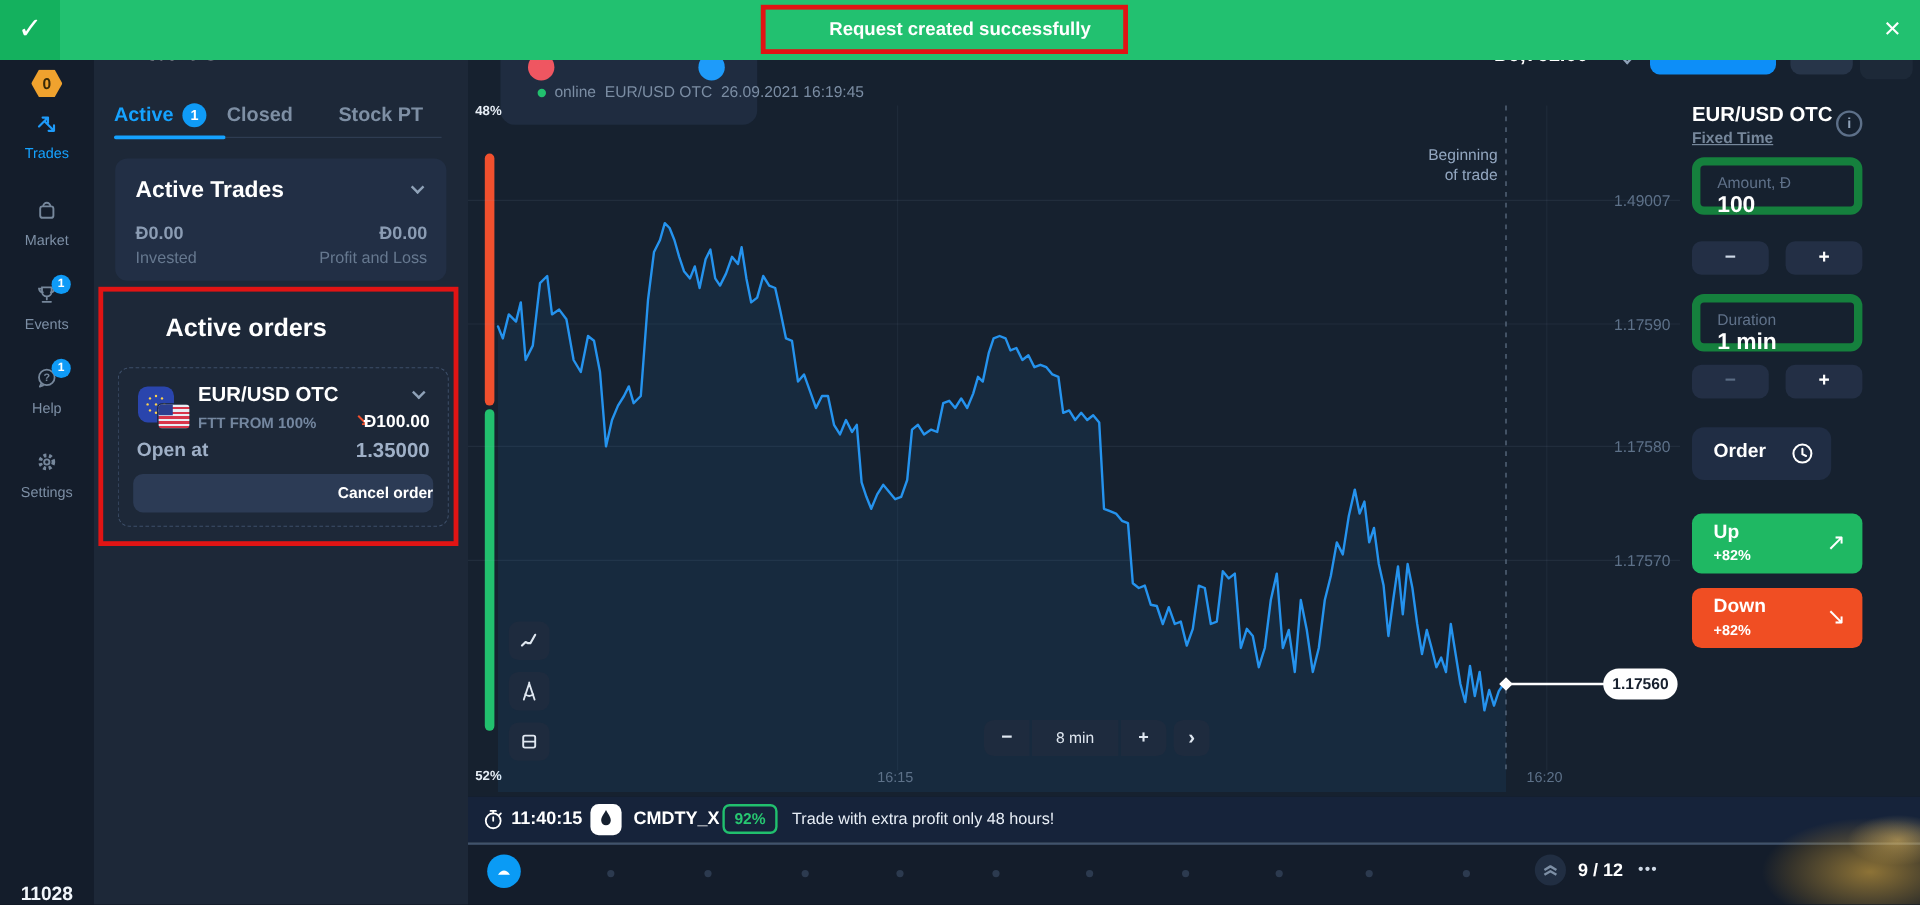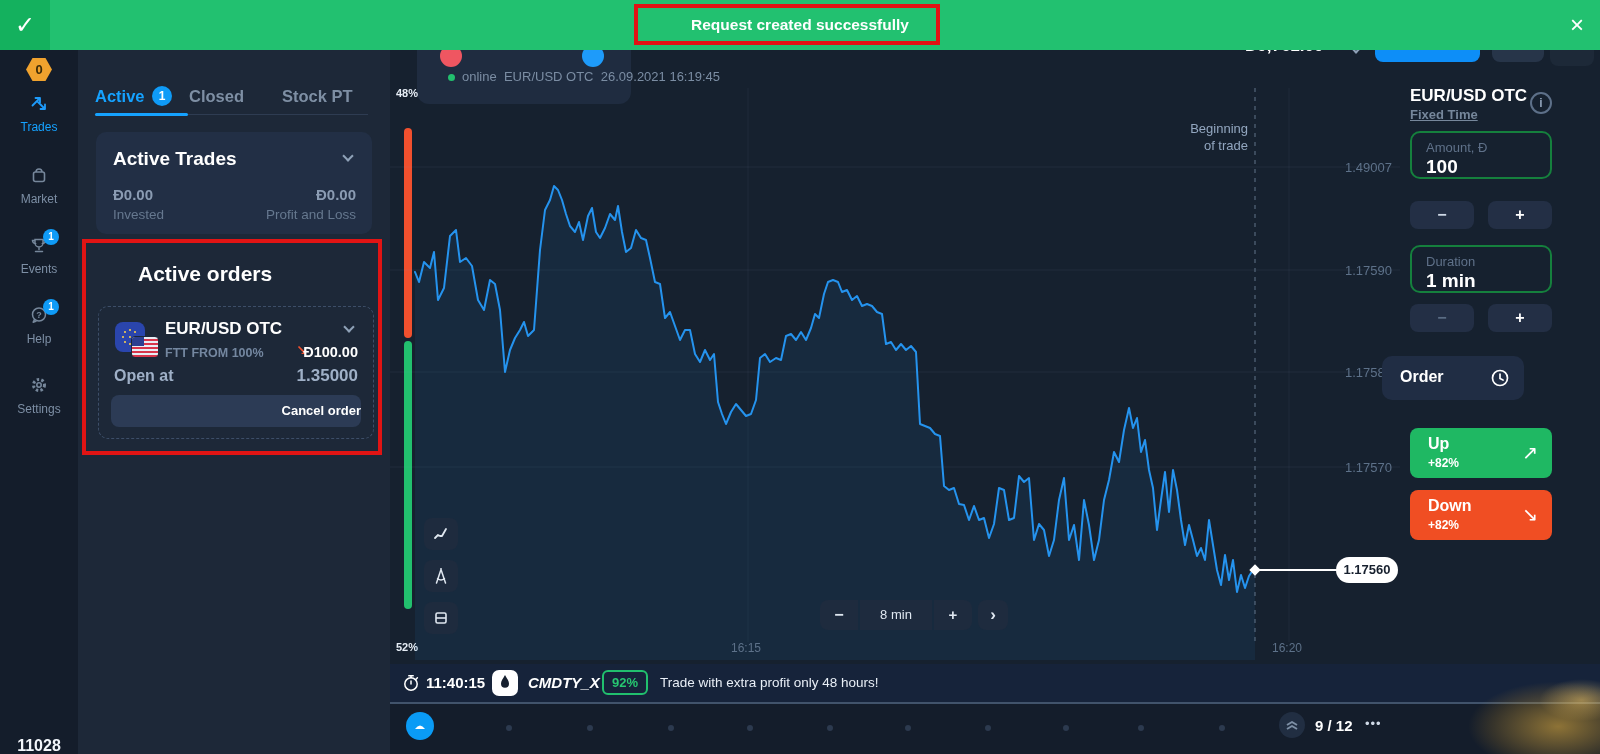--- a/index.html
+++ b/index.html
@@ -48,21 +48,21 @@
   .chartwrap { left:390px; top:50px; width:1210px; height:614px; background:#16212f; z-index:1; }
   .pct { color:#e6edf5; font-weight:bold; font-size:11px; }
   .pricelabel { color:#5d7189; font-size:13px; }
   .timelabel { color:#5d7189; font-size:12px; }
   .pill { background:#fff; border-radius:13px; color:#17202e; font-weight:bold; font-size:13px; text-align:center; line-height:26px; }
   .toolbtn { width:34px; height:32px; background:#1e2b3e; border-radius:8px; display:flex; align-items:center; justify-content:center; cursor:pointer; }
   .tfcell { background:#1e2b3e; color:#dfe7f0; text-align:center; line-height:30px; cursor:pointer; }
   .statusline { color:#7b8da3; font-size:13px; }
 
   
-  .field { border:2px solid #15803d; border-radius:10px; background:transparent; }
+  .field { border:7px solid #15803d; border-radius:10px; background:transparent; }
   .field-lab { color:#5f7189; font-size:13px; }
   .field-val { color:#fff; font-weight:600; font-size:19px; }
   .stepbtn { width:64px; height:28px; background:#232f45; border-radius:8px; color:#fff; font-weight:bold; font-size:16px; text-align:center; line-height:27px; cursor:pointer; }
   .bigbtn { width:142px; height:50px; border-radius:8px; cursor:pointer; color:#fff; }
   .bigbtn .l1 { position:absolute; left:18px; top:7px; font-weight:bold; font-size:16px; }
   .bigbtn .l2 { position:absolute; left:18px; top:28px; font-weight:bold; font-size:12px; }
   .bigbtn .arr { position:absolute; right:14px; top:13px; font-size:19px; }
 
   
   .ticker { left:390px; top:664px; width:1210px; height:38px; background:#16233a; z-index:4; }
@@ -158,21 +158,21 @@
     <div class="abs stepbtn" style="left:1020px;top:151px;color:#cdd8e6;">−</div>
     <div class="abs stepbtn" style="left:1098px;top:151px;">+</div>
 
     <div class="abs field" style="left:1020px;top:195px;width:142px;height:48px;">
       <div class="abs field-lab" style="left:14px;top:7px;">Duration</div>
       <div class="abs field-val" style="left:14px;top:23px;">1 min</div>
     </div>
     <div class="abs stepbtn" style="left:1020px;top:254px;color:#5a6c84;">−</div>
     <div class="abs stepbtn" style="left:1098px;top:254px;">+</div>
 
-    <div class="abs" style="left:992px;top:306px;width:142px;height:44px;background:#202d44;border-radius:10px;cursor:pointer;">
+    <div class="abs" style="left:1020px;top:306px;width:116px;height:44px;background:#202d44;border-radius:10px;cursor:pointer;">
       <span class="abs" style="left:18px;top:12px;color:#fff;font-weight:bold;font-size:16px;">Order</span>
       <svg class="abs" style="right:14px;top:12px;" width="20" height="20" viewBox="0 0 20 20">
           <circle cx="10" cy="10" r="7.5" fill="none" stroke="#fff" stroke-width="1.7"></circle>
           <path d="M10 6 v4.5 l3 1.5" fill="none" stroke="#fff" stroke-width="1.7" stroke-linecap="round"></path>
         </svg>
     </div>
 
     <div class="abs bigbtn" style="left:1020px;top:378px;background:#1fb863;">
       <span class="l1">Up</span>
       <span class="l2">+82%</span>
@@ -291,21 +291,21 @@
     <svg class="abs" style="left:12px;top:10px;" width="18" height="18" viewBox="0 0 18 18">
         <circle cx="9" cy="10" r="6.2" fill="none" stroke="#fff" stroke-width="1.5"></circle>
         <path d="M9 3.8 V1.8 M6.8 1.8 h4.4 M14 5.2 l1.4 -1.4 M9 10 V7" fill="none" stroke="#fff" stroke-width="1.5" stroke-linecap="round"></path>
       </svg>
     <div class="abs" style="left:36px;top:10px;color:#fff;font-weight:bold;font-size:15px;">11:40:15</div>
     <div class="abs" style="left:102px;top:6px;width:26px;height:26px;background:#fff;border-radius:7px;">
       <svg width="26" height="26" viewBox="0 0 26 26">
           <path d="M13 5 C10.8 9 9 10.8 9 13.8 a4 4 0 0 0 8 0 C17 10.8 15.2 9 13 5 Z" fill="#16202f"></path>
         </svg>
     </div>
-    <div class="abs" style="left:138px;top:10px;color:#fff;font-weight:bold;font-size:15px;font-style:italic;">CMDTY_X</div>
+    <div class="abs" style="left:138px;top:10px;color:#fff;font-weight:bold;font-size:15px;">CMDTY_X</div>
     <div class="abs" style="left:212px;top:6px;padding:3px 8px;border:2px solid #21c06e;border-radius:6px;color:#27c771;font-weight:bold;font-size:13px;">92%</div>
     <div class="abs" style="left:270px;top:11px;color:#e8eef6;font-size:13.5px;">Trade with extra profit only 48 hours!</div>
   </div>
 
   <div class="abs bottombar">
     <div class="abs" style="left:16px;top:8px;width:28px;height:28px;border-radius:50%;background:#0a9bf5;">
       <svg width="28" height="28" viewBox="0 0 28 28">
           <path d="M9 17 q5 -7 10 0 Z" fill="#fff"></path>
         </svg>
     </div>

